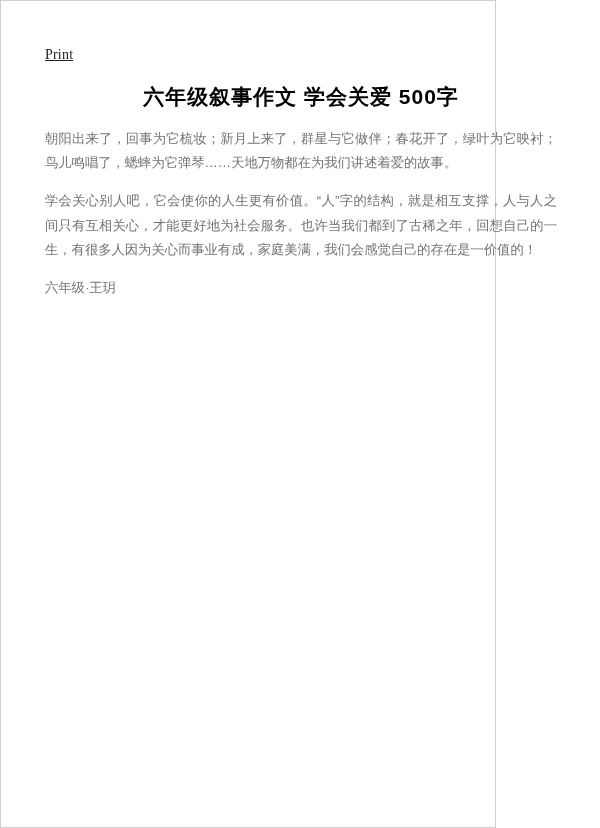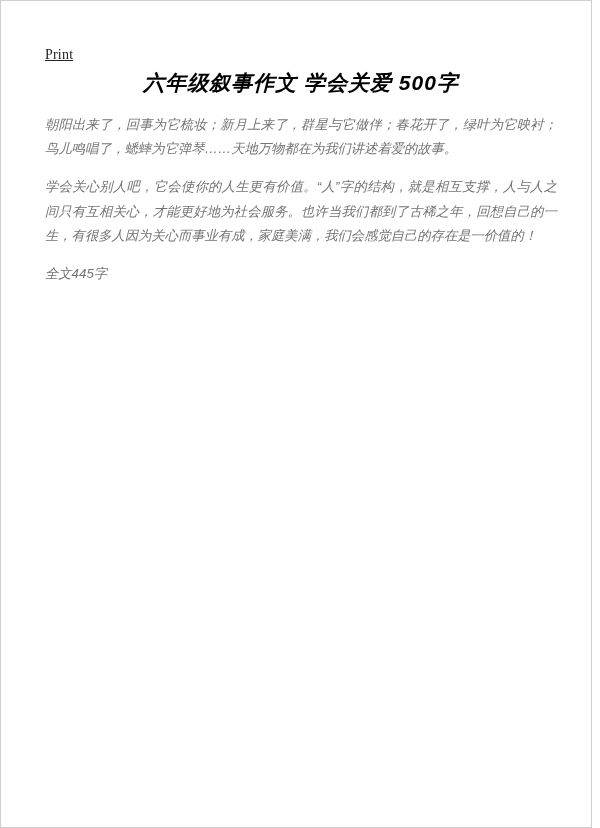--- a/index.html
+++ b/index.html
@@ -9,41 +9,40 @@
   }
   body {
     width: 600px;
     height: 828px;
     font-family: "Liberation Sans", sans-serif;
     color: #1a1a1a;
     overflow: hidden;
   }
   .page {
     position: relative;
-    width: 592px;
+    width: 496px;
     height: 828px;
     box-sizing: border-box;
     background: #ffffff;
     border: 1px solid #cfcfcf;
   }
   .print-label {
     position: absolute;
     left: 44px;
     top: 46px;
     font-family: "Liberation Serif", serif;
     font-size: 14px;
     color: #222;
     letter-spacing: 0.2px;
   }
   .content {
     position: absolute;
     left: 44px;
-    top: 68px;
+    top: 82px;
     width: 512px;
-    font-style: italic;
   }
   .doc-title {
     text-align: center;
     font-family: "Liberation Sans", sans-serif;
     font-size: 21px;
     font-weight: bold;
     color: #000;
     margin: 0 0 16px 0;
     letter-spacing: 1px;
   }
@@ -71,16 +70,16 @@
 
   <a class="print-label" href="#">Print</a>
 
   <div class="content">
 
     <h1 class="doc-title">六年级叙事作文  学会关爱  500字</h1>
 
     <p class="para">朝阳出来了，回事为它梳妆；新月上来了，群星与它做伴；春花开了，绿叶为它映衬；鸟儿鸣唱了，蟋蟀为它弹琴……天地万物都在为我们讲述着爱的故事。</p>
     <p class="para">学会关心别人吧，它会使你的人生更有价值。“人”字的结构，就是相互支撑，人与人之间只有互相关心，才能更好地为社会服务。也许当我们都到了古稀之年，回想自己的一生，有很多人因为关心而事业有成，家庭美满，我们会感觉自己的存在是一价值的！</p>
 
-    <p class="para count">全文445字</p>
+    <p class="para sig">六年级·王玥</p>
 
   </div>
 </div>
 
 </body></html>

